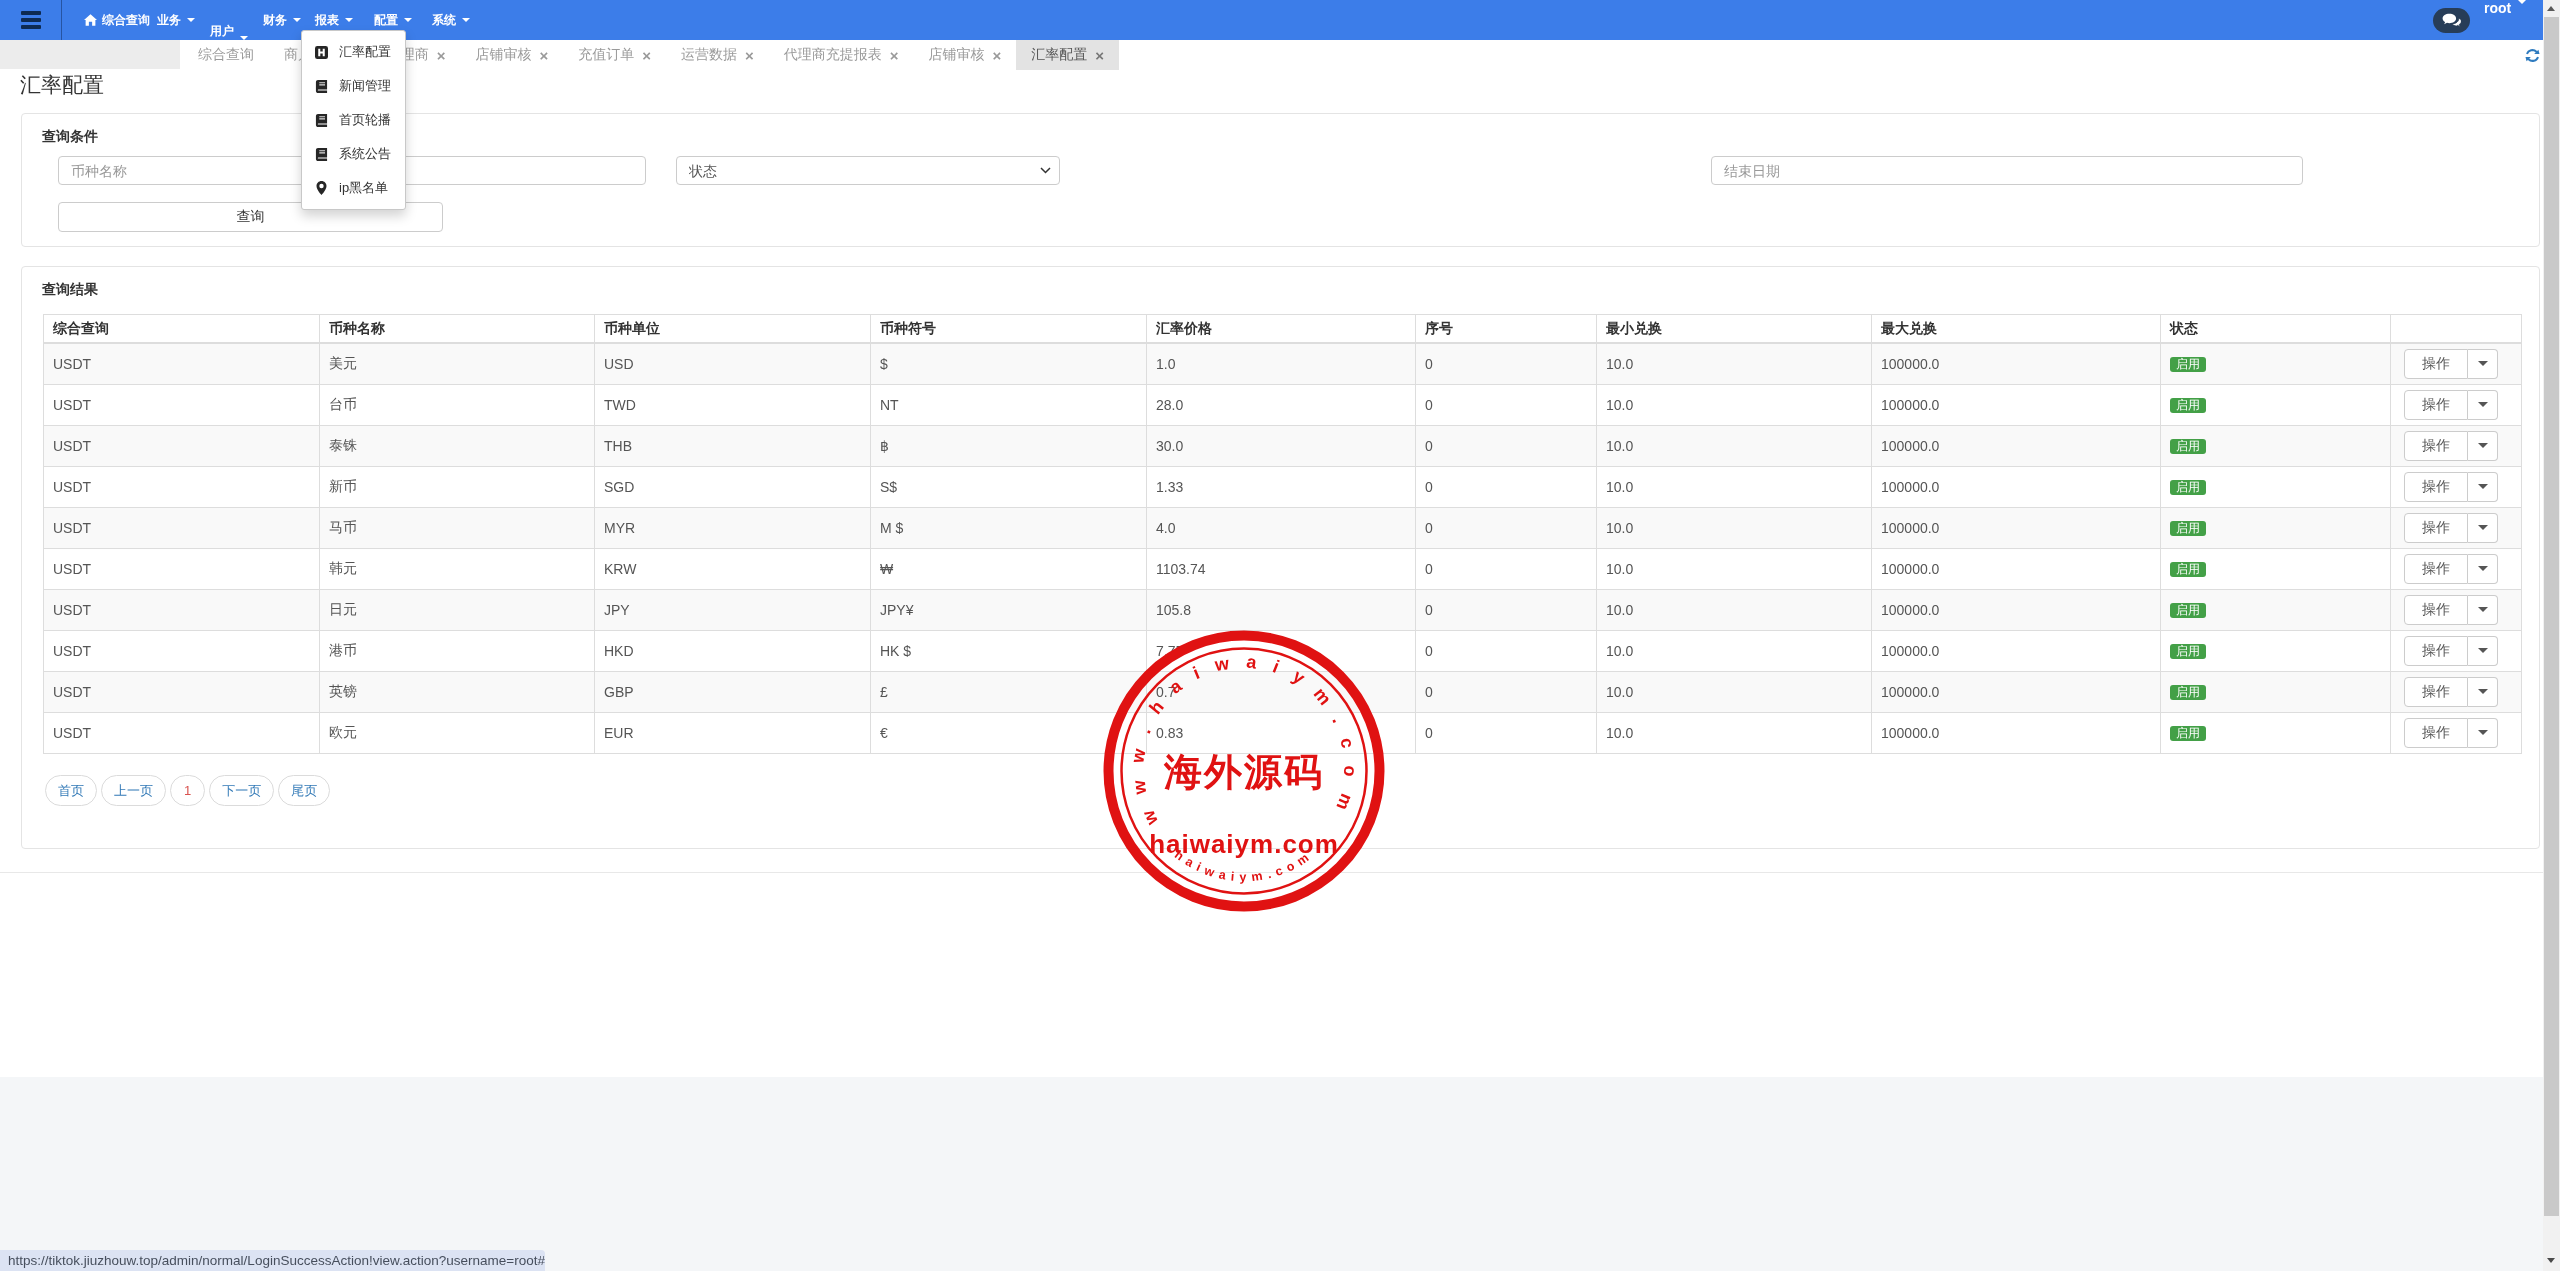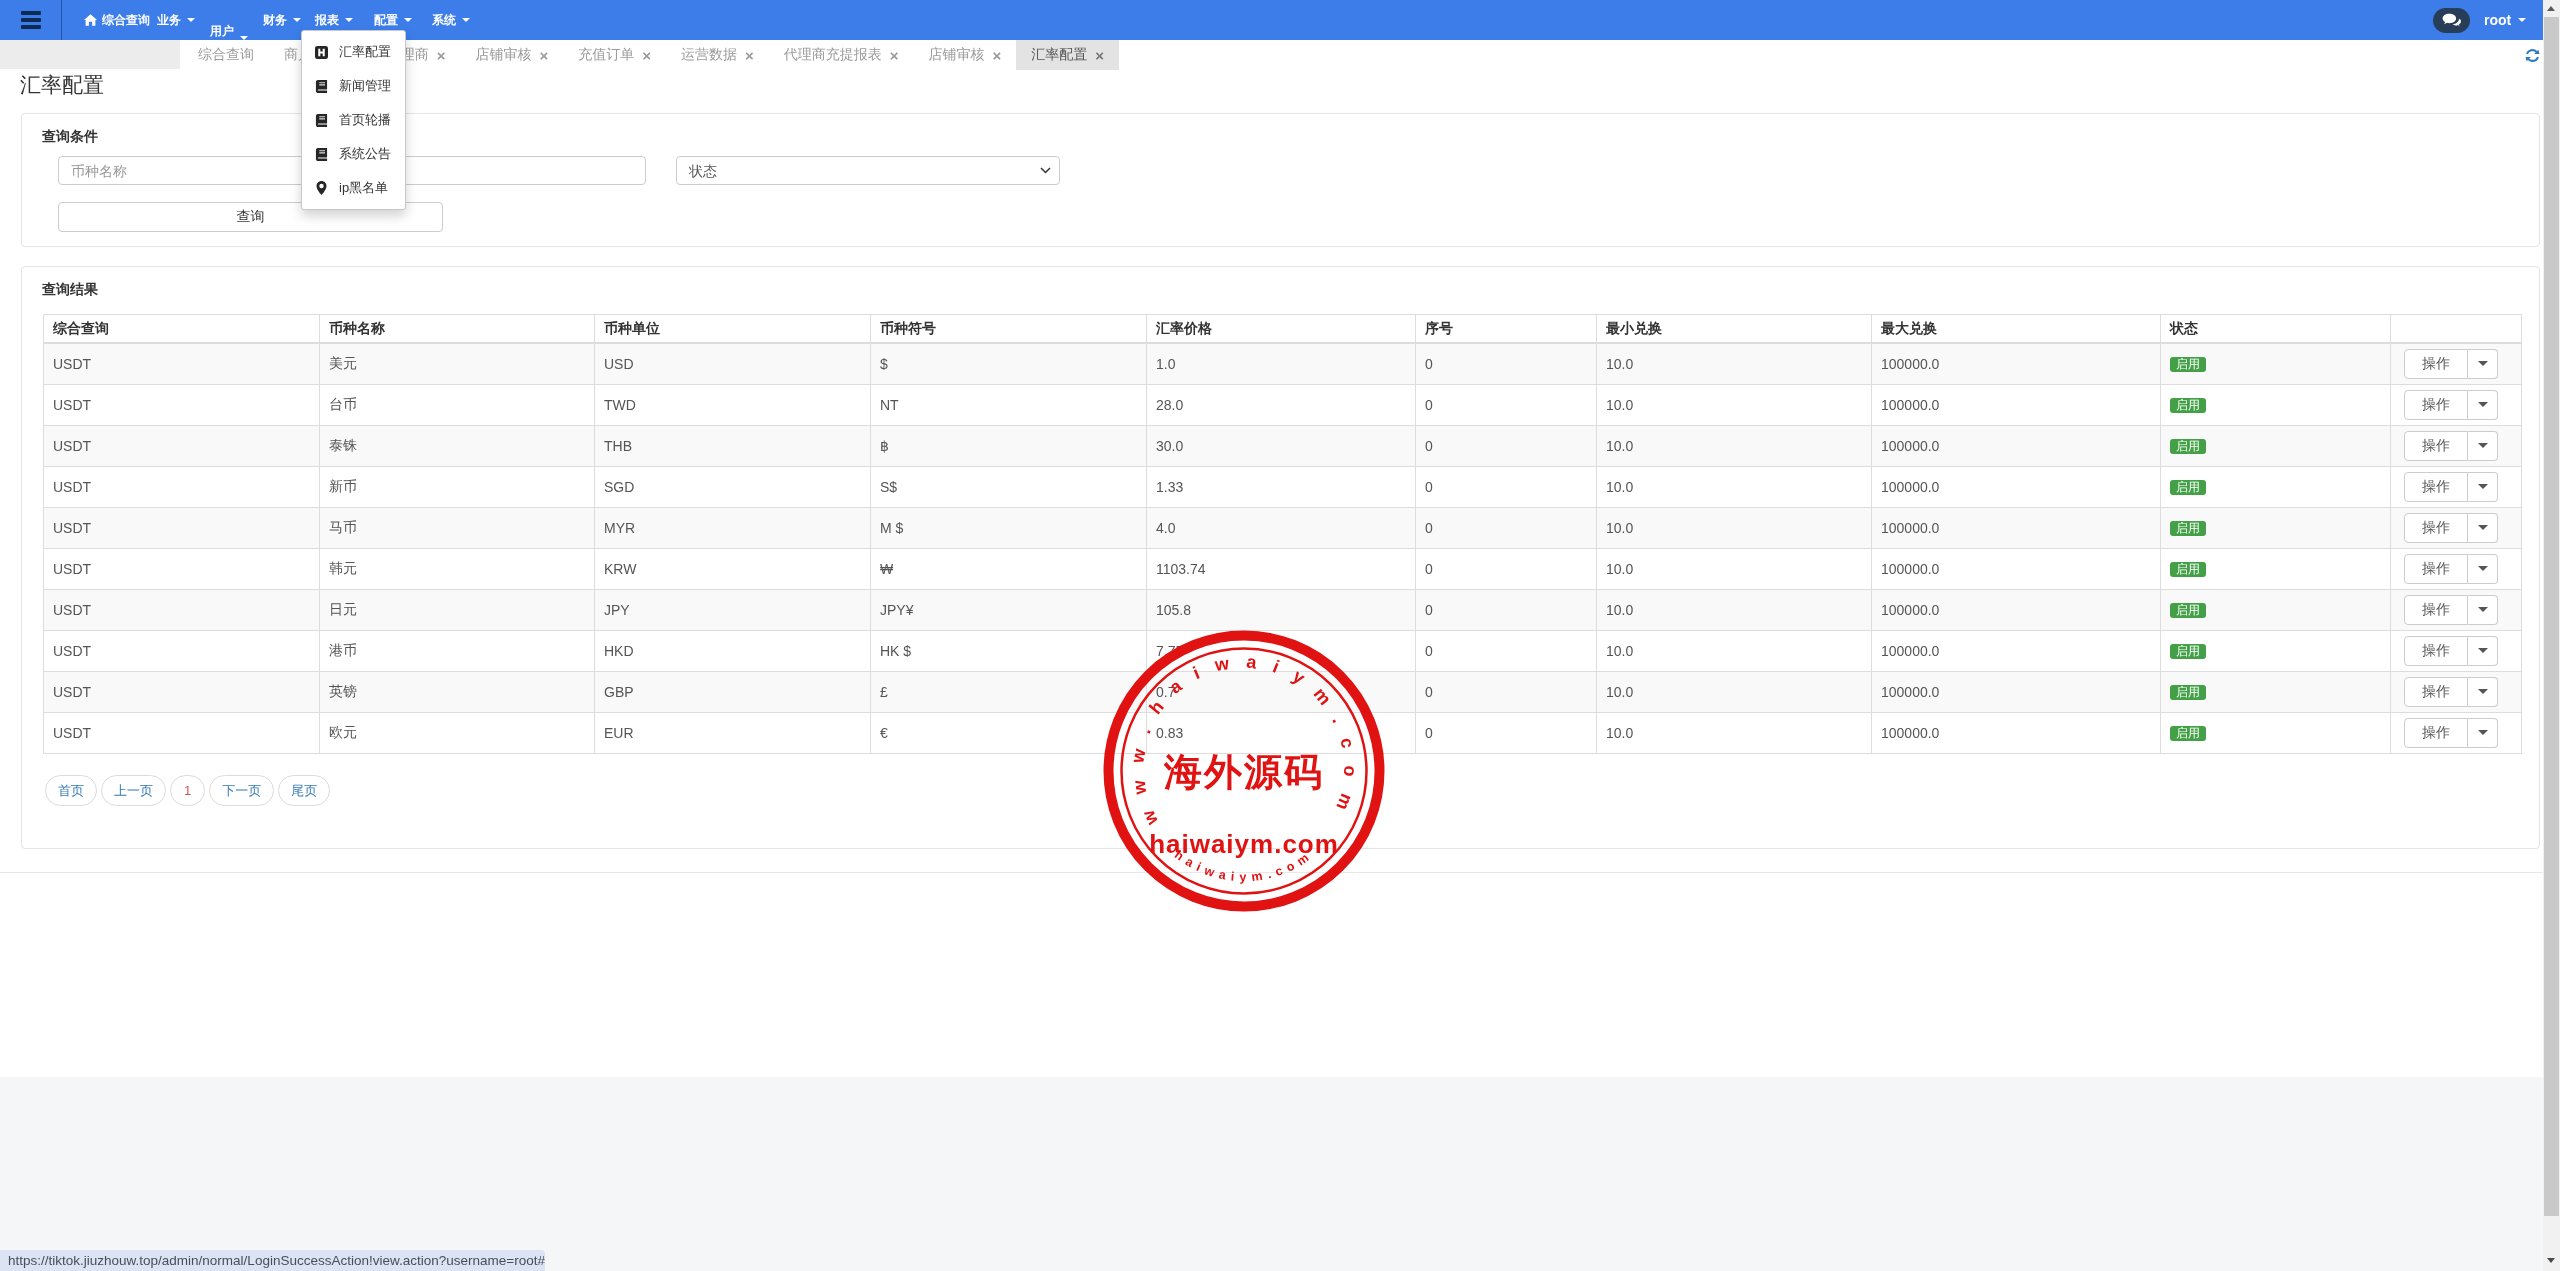--- a/index.html
+++ b/index.html
@@ -16,21 +16,21 @@
 .nav-item .caret { margin-left:6px; }
 .caret { display:inline-block; width:0; height:0; border-left:4px solid transparent; border-right:4px solid transparent; border-top:4px solid #fff; }
 .nav-item:nth-child(1){ left:84px; }
 .nav-item:nth-child(2){ left:157px; }
 .nav-item:nth-child(3){ left:210px;align-items:flex-end; }
 .nav-item:nth-child(4){ left:263px; }
 .nav-item:nth-child(5){ left:315px; }
 .nav-item:nth-child(6){ left:374px; }
 .nav-item:nth-child(7){ left:432px; }
 .nav-chat { position:absolute; left:2433px; top:8px; width:37px; height:25px; border-radius:13px; background:#273d58; display:flex; align-items:center; justify-content:center; cursor:pointer; }
-.nav-user { position:absolute; left:2484px; top:0; height:40px; display:flex; align-items:center; color:#fff; font-size:14px; font-weight:bold; cursor:pointer; }
+.nav-user { position:absolute; left:2484px; top:0; height:40px; display:flex; align-items:flex-start; color:#fff; font-size:14px; font-weight:bold; cursor:pointer; }
 .nav-user .caret { margin-left:7px; }
 
 .tabbar { position:absolute; left:0; top:40px; width:2543px; height:30px; background:#fff; z-index:5; }
 .tabbar-home { position:absolute; left:0; top:0; width:180px; height:29px; background:#ececec; }
 .tabs { position:absolute; left:183px; top:0; height:30px; display:flex; }
 .tab { height:30px; padding:0 15px; display:flex; align-items:center; font-size:14px; color:#9a9a9a; cursor:pointer; white-space:nowrap; }
 .tab .tab-close { margin-left:8px; font-weight:bold; font-size:15px; color:#9a9a9a; line-height:1; }
 .tab.active { background:#e3e3e3; color:#555; }
 .tab.active .tab-close { color:#777; }
 .refresh-btn { position:absolute; left:2523px; top:46px; width:19px; height:19px; cursor:pointer; z-index:6; }
@@ -242,20 +242,21 @@
 
 <div class="panel" id="panel-query">
   <div class="panel-label">查询条件</div>
   <input class="q-ctl" id="q-name" placeholder="币种名称" style="">
   <select class="q-ctl" id="q-status"><option>状态</option></select>
   <span class="sel-chev">
       <svg width="11" height="7" viewBox="0 0 11 7">
         <path d="M1 1l4.5 4.5L10 1" stroke="#333" stroke-width="1.5" fill="none"></path>
       </svg>
     </span>
+  <input class="q-ctl" id="q-end" placeholder="结束日期" style="">
   <button class="q-btn">查询</button>
 </div>
 
 <div class="panel" id="panel-results">
   <div class="panel-label">查询结果</div>
   <table class="rate-table">
     <colgroup>
         <col style="width:276px">
         <col style="width:275px">
         <col style="width:276px">

